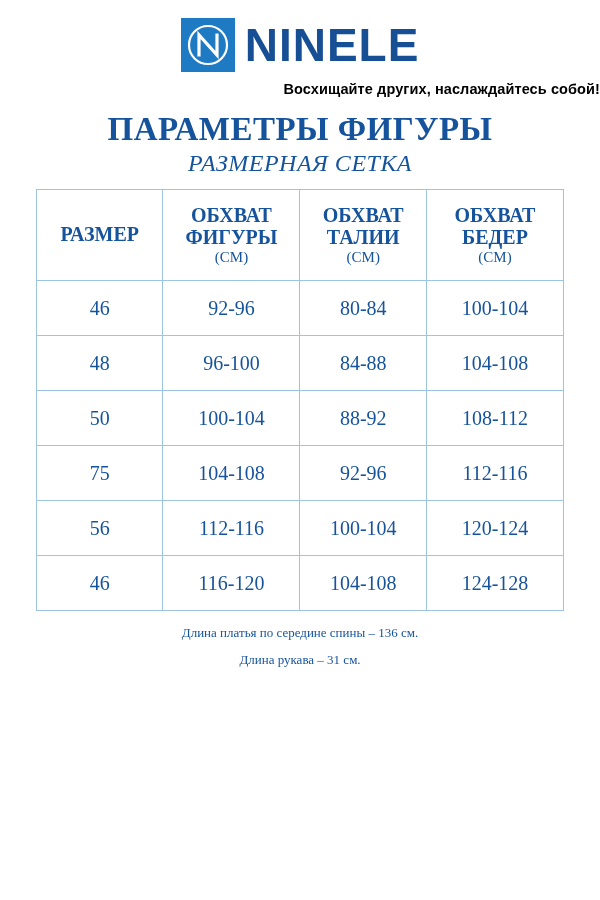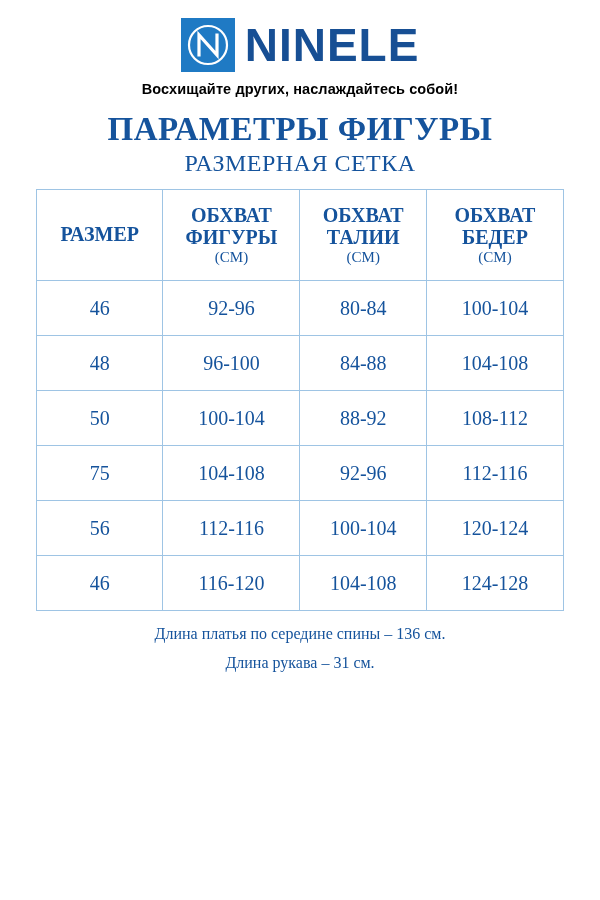--- a/index.html
+++ b/index.html
@@ -16,21 +16,21 @@
   }
   .page {
     position: relative;
     width: 600px;
     height: 900px;
   }
 
   
   .logo-block {
     padding-top: 18px;
-    text-align: center;
+    text-align: right;
   }
   .logo-row {
     display: flex;
     align-items: center;
     justify-content: center;
     gap: 10px;
   }
   .logo-mark {
     width: 54px;
     height: 54px;
@@ -69,20 +69,21 @@
     color: #15539c;
     letter-spacing: 0.5px;
   }
   .title-sub {
     margin-top: 2px;
     text-align: center;
     font-family: "Liberation Serif", serif;
     font-size: 24px;
     color: #15539c;
     letter-spacing: 0.5px;
+    font-style: italic;
   }
 
   
   .table-wrap {
     margin: 12px auto 0 auto;
     width: 528px;
   }
   table.size-grid {
     width: 100%;
     border-collapse: collapse;
@@ -123,21 +124,21 @@
   table.size-grid thead th:first-child,
   table.size-grid tbody td:first-child { border-left: 1px solid #9ec4e4; }
 
   
   .notes {
     margin-top: 14px;
     text-align: center;
   }
   .note {
     font-family: "Liberation Serif", serif;
-    font-size: 16px;
+    font-size: 13px;
     color: #15539c;
     margin-bottom: 11px;
   }
 </style>
 </head>
 <body>
 
 <div class="page">
 
   <div class="logo-block">

